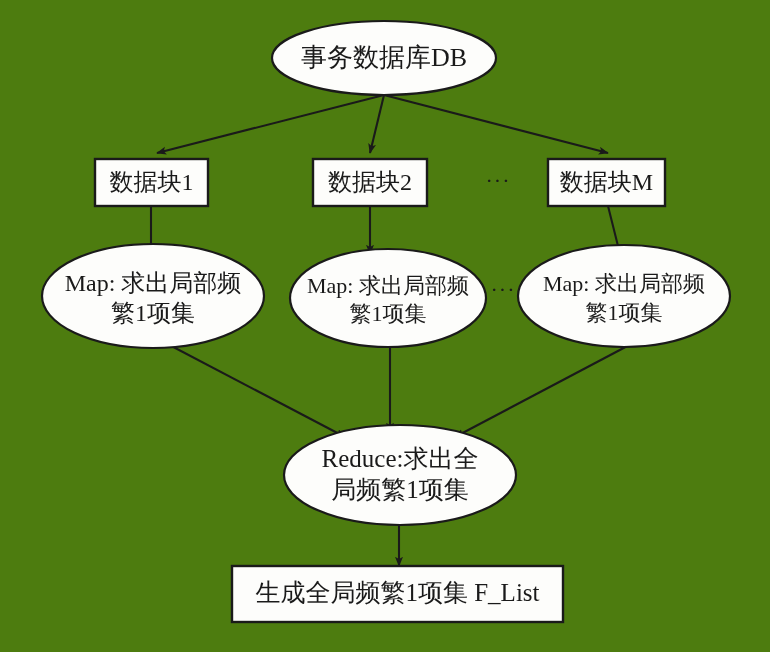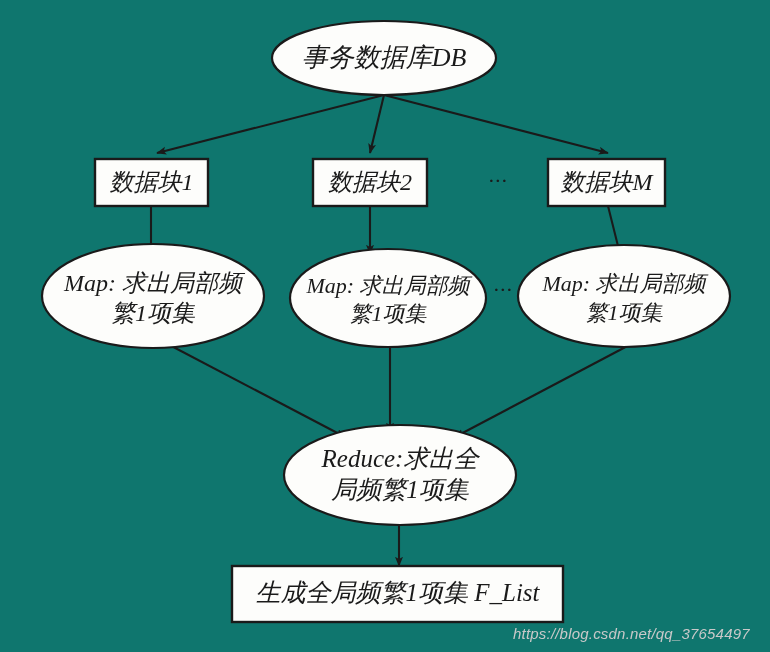--- a/index.html
+++ b/index.html
@@ -7,23 +7,22 @@
     padding: 0;
     background: #ffffff;
   }
   body {
     font-family: "Liberation Serif", "DejaVu Serif", serif;
   }
   #canvas {
     position: relative;
     width: 770px;
     height: 652px;
-    background: #0f766e;
+    background: #4d7c0f;
     overflow: hidden;
-    font-style: italic;
   }
   #diagram-svg {
     position: absolute;
     top: 0;
     left: 0;
     width: 770px;
     height: 652px;
   }
   .node-text {
     font-family: "Liberation Serif", "DejaVu Serif", serif;
@@ -144,15 +143,14 @@
       <text class="node-text" x="400" y="461" font-size="25">Reduce:求出全</text>
       <text class="node-text" x="400" y="492" font-size="25">局频繁1项集</text>
     </g>
 
     <g>
       <rect class="shape-stroke" x="232" y="566" width="331" height="56" stroke-width="2.4"></rect>
       <text class="node-text" x="397.5" y="595" font-size="25">生成全局频繁1项集 F_List</text>
     </g>
   </svg>
 
-  <div class="watermark">https://blog.csdn.net/qq_37654497</div>
 
 </div>
 
 </body></html>

